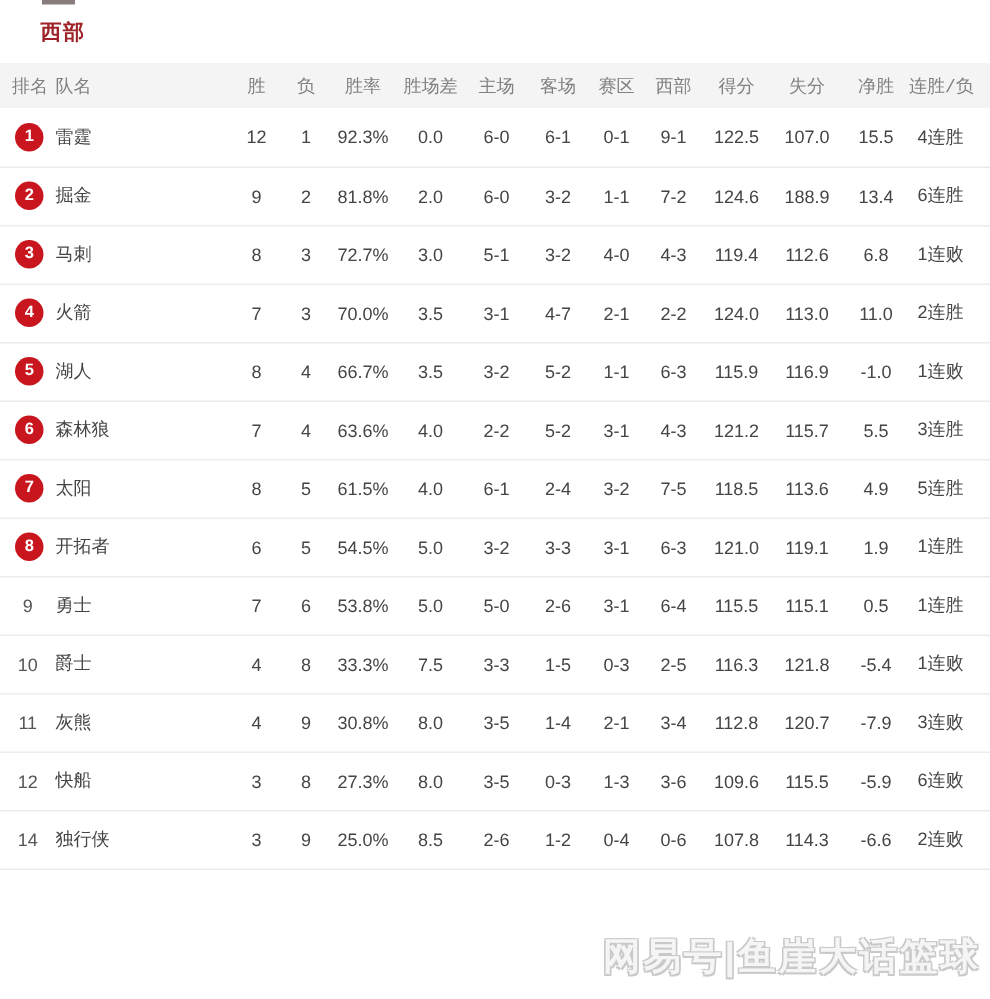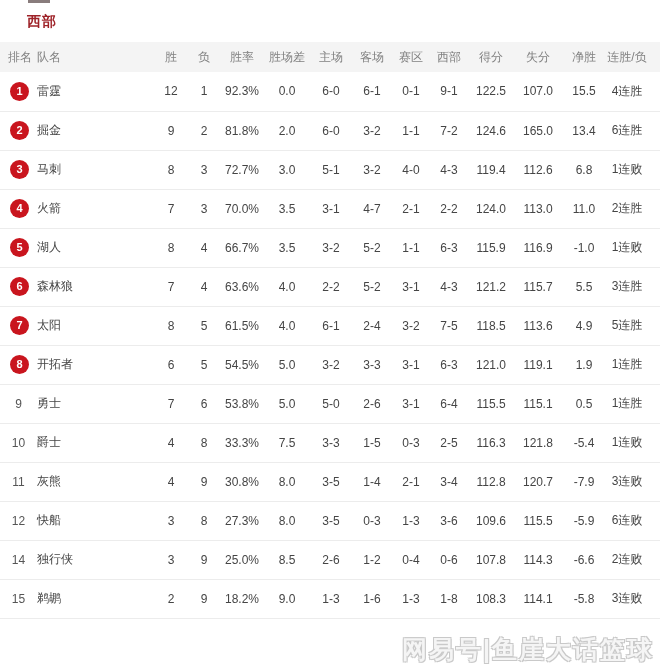--- a/index.html
+++ b/index.html
@@ -21,21 +21,21 @@
   }
   table.standings {
     width:660px; border-collapse:collapse; table-layout:fixed;
     font-size:12px;
   }
   table.standings thead tr {
     background:#f4f4f4; height:30px;
   }
   table.standings thead th {
     font-weight:normal; color:#808080; font-size:12px;
-    text-align:center; white-space:nowrap; overflow:hidden;
+    text-align:center; white-space:nowrap; overflow:hidden;font-family:Liberation Mono, monospace;
   }
   table.standings tbody tr {
     height:39px; border-bottom:1px solid #ececec; background:#fff;
   }
   table.standings td {
     text-align:center; color:#454545; white-space:nowrap; overflow:hidden;
   }
   
   .col-rank   { width:34px; text-align:left !important; }
   .col-team   { width:120px; text-align:left !important; padding-left:3px; color:#333;margin-left:20px; }
@@ -58,21 +58,21 @@
     display:inline-block; width:19px; height:19px; line-height:19px;
     margin-left:10px; border-radius:50%;
     background:#c9151e; color:#fff;
     font-size:11px; font-weight:bold; text-align:center;
   }
   .rank-plain {
     display:inline-block; width:19px; margin-left:9px;
     text-align:center; color:#555;
   }
   .watermark {
-    position:absolute; right:6px; bottom:0;
+    position:absolute; right:6px; bottom:12px;
     font-size:25px; font-weight:bold; letter-spacing:2px;
     color:rgba(255,255,255,0.82);
     text-shadow:
       -1px -1px 0 #c9c9c9, 1px -1px 0 #c9c9c9,
       -1px  1px 0 #c9c9c9, 1px  1px 0 #c9c9c9;
     pointer-events:none; white-space:nowrap;
   }
 </style>
 </head>
 <body>
@@ -122,21 +122,21 @@
         <td class="col-team">掘金</td>
         <td class="col-w">9</td>
         <td class="col-l">2</td>
         <td class="col-pct">81.8%</td>
         <td class="col-gb">2.0</td>
         <td class="col-home">6-0</td>
         <td class="col-away">3-2</td>
         <td class="col-div">1-1</td>
         <td class="col-conf">7-2</td>
         <td class="col-pf">124.6</td>
-        <td class="col-pa">165.0</td>
+        <td class="col-pa">188.9</td>
         <td class="col-diff">13.4</td>
         <td class="col-streak">6连胜</td>
       </tr>
       <tr>
         <td class="col-rank"><span class="rank-badge">3</span></td>
         <td class="col-team">马刺</td>
         <td class="col-w">8</td>
         <td class="col-l">3</td>
         <td class="col-pct">72.7%</td>
         <td class="col-gb">3.0</td>
@@ -302,32 +302,16 @@
         <td class="col-gb">8.5</td>
         <td class="col-home">2-6</td>
         <td class="col-away">1-2</td>
         <td class="col-div">0-4</td>
         <td class="col-conf">0-6</td>
         <td class="col-pf">107.8</td>
         <td class="col-pa">114.3</td>
         <td class="col-diff">-6.6</td>
         <td class="col-streak">2连败</td>
       </tr>
-      <tr>
-        <td class="col-rank"><span class="rank-plain">15</span></td>
-        <td class="col-team">鹈鹕</td>
-        <td class="col-w">2</td>
-        <td class="col-l">9</td>
-        <td class="col-pct">18.2%</td>
-        <td class="col-gb">9.0</td>
-        <td class="col-home">1-3</td>
-        <td class="col-away">1-6</td>
-        <td class="col-div">1-3</td>
-        <td class="col-conf">1-8</td>
-        <td class="col-pf">108.3</td>
-        <td class="col-pa">114.1</td>
-        <td class="col-diff">-5.8</td>
-        <td class="col-streak">3连败</td>
-      </tr>
     </tbody>
 </table>
 
 <div class="watermark">网易号|鱼崖大话篮球</div>
 
 </body></html>

